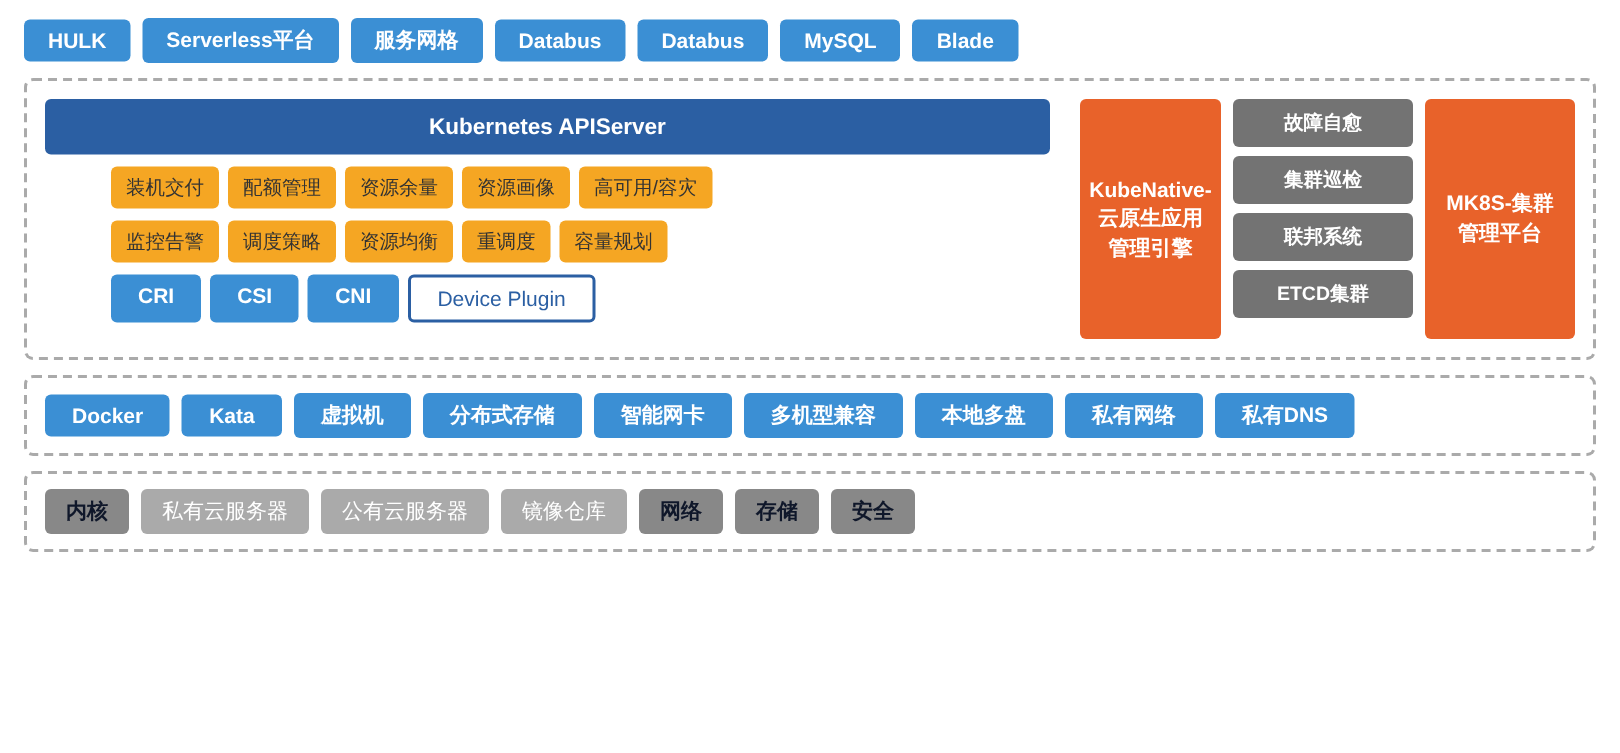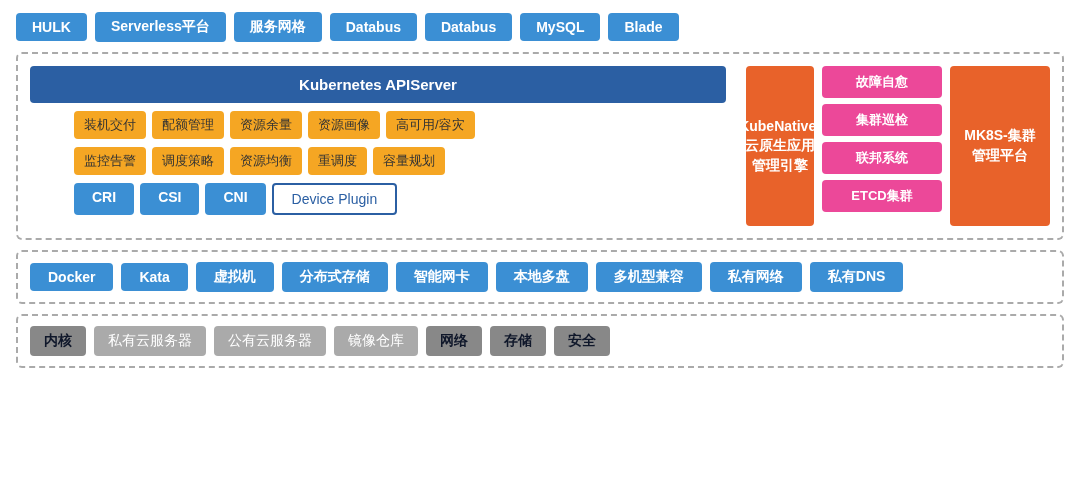--- a/index.html
+++ b/index.html
@@ -101,37 +101,37 @@
       display: flex;
       align-items: center;
       justify-content: center;
       text-align: center;
       font-size: 14px;
       font-weight: bold;
       padding: 8px 10px;
       line-height: 1.4;
     }
     .orange-tall {
-      width: 68px;
+      width: 94px;
       min-height: 160px;
     }
     .orange-tall-right {
       width: 100px;
       min-height: 160px;
     }
 
     
     .right-col {
       display: flex;
       flex-direction: column;
       gap: 6px;
       width: 120px;
     }
     .right-chip {
-      background: #ec4899;
+      background: #737373;
       color: #fff;
       border-radius: 4px;
       padding: 7px 8px;
       font-size: 13px;
       text-align: center;
       font-weight: bold;
     }
 
     
     .second-dashed {
@@ -240,22 +240,22 @@
   </div>
 </div>
 
 <div class="second-dashed">
   <div class="flex-row">
     <div class="chip-blue">Docker</div>
     <div class="chip-blue">Kata</div>
     <div class="chip-blue">虚拟机</div>
     <div class="chip-blue">分布式存储</div>
     <div class="chip-blue">智能网卡</div>
+    <div class="chip-blue">多机型兼容</div>
     <div class="chip-blue">本地多盘</div>
-    <div class="chip-blue">多机型兼容</div>
     <div class="chip-blue">私有网络</div>
     <div class="chip-blue">私有DNS</div>
   </div>
 </div>
 
 <div class="bottom-bar">
   <div class="flex-row">
     <div class="chip-grey">内核</div>
     <div class="chip-grey-light">私有云服务器</div>
     <div class="chip-grey-light">公有云服务器</div>

